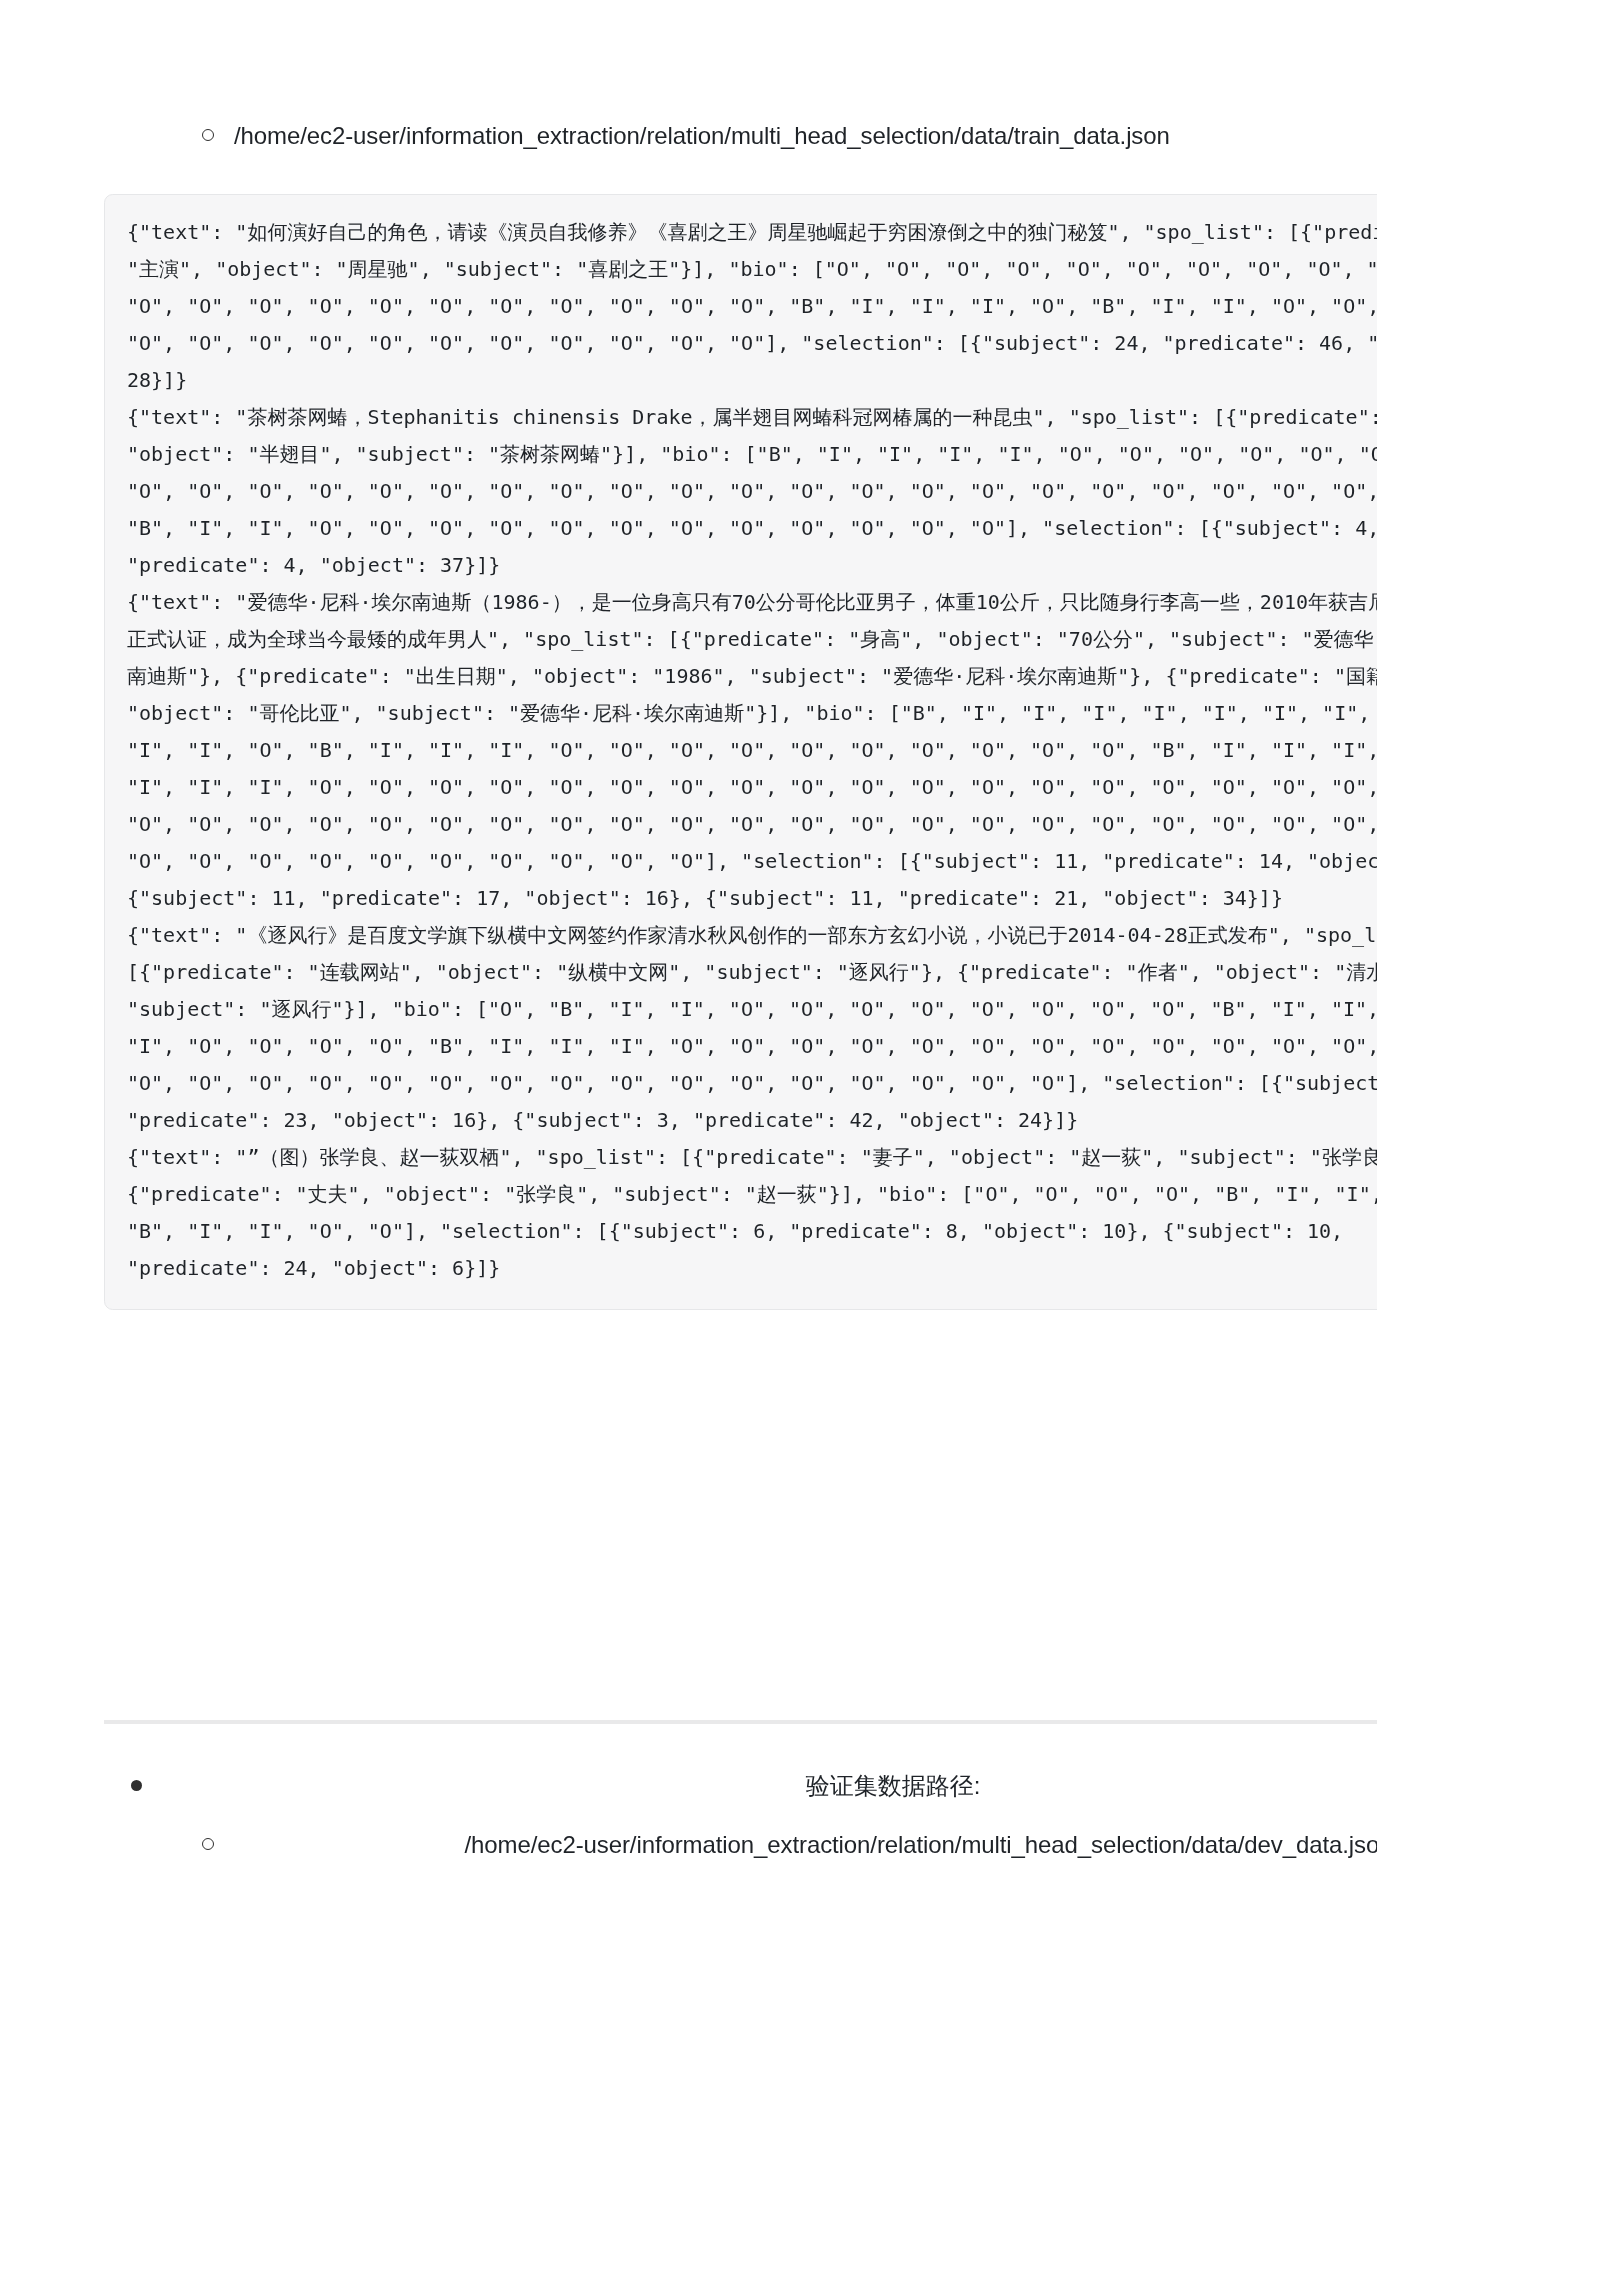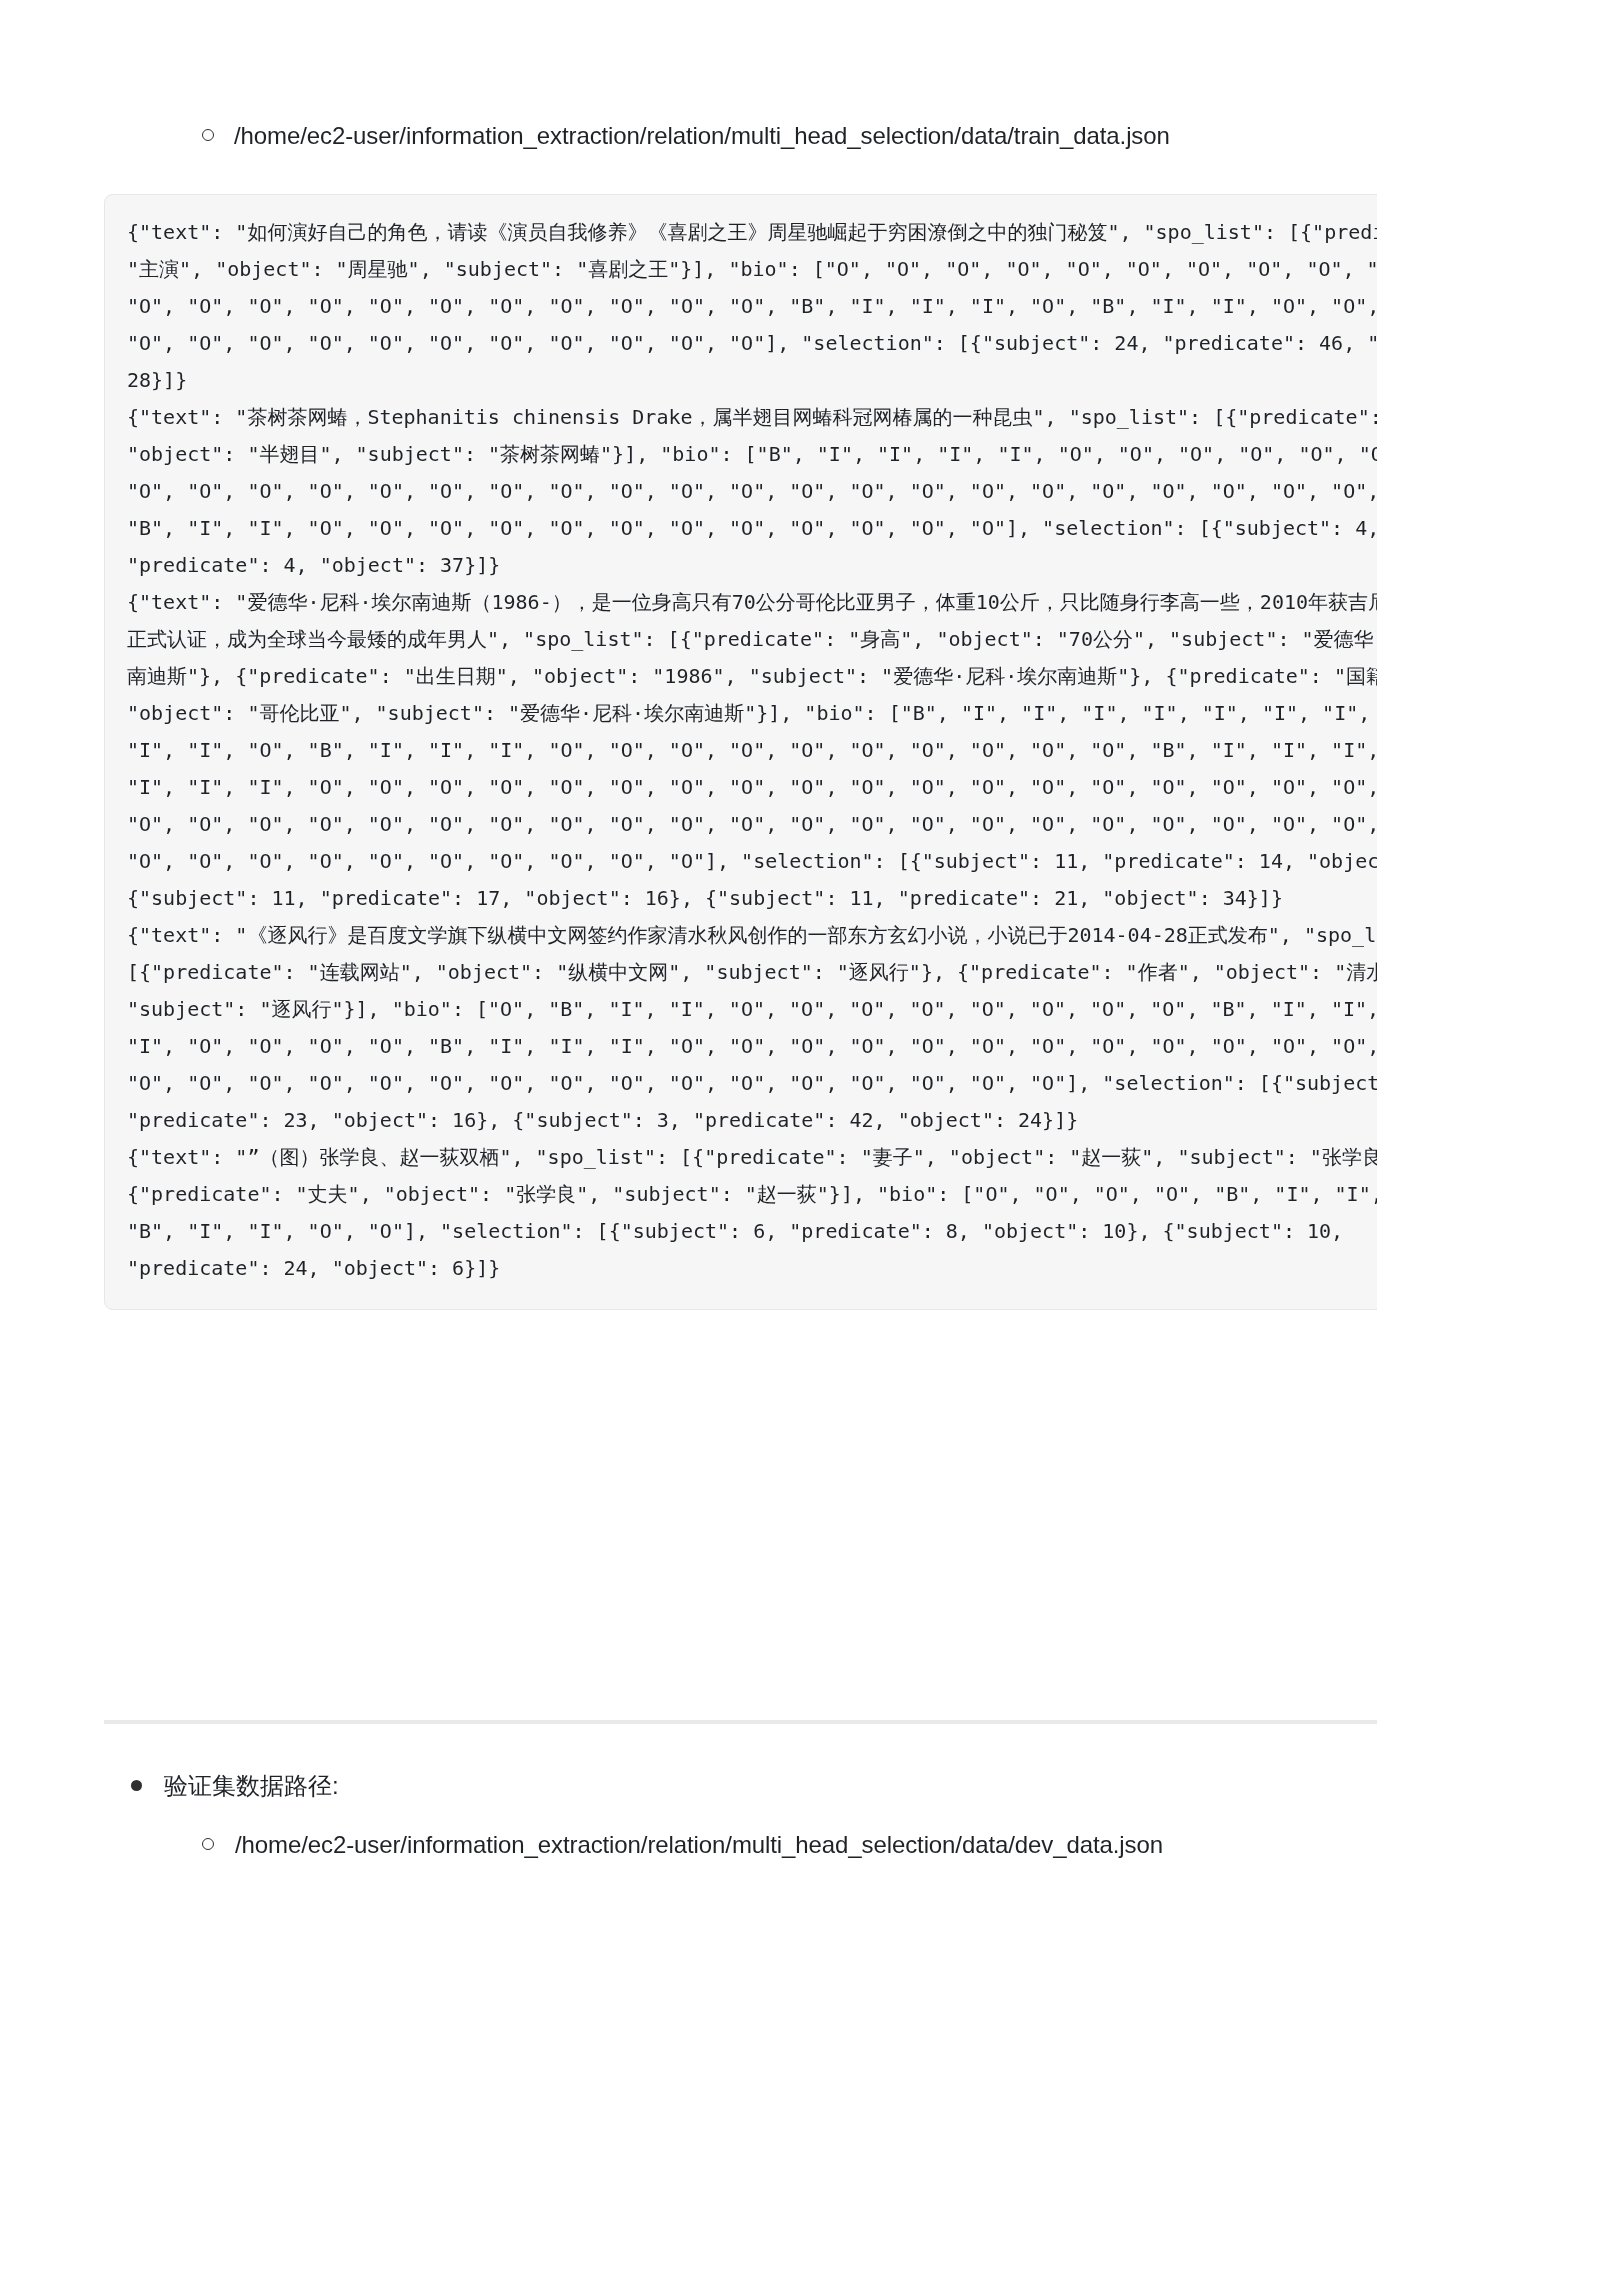--- a/index.html
+++ b/index.html
@@ -103,20 +103,21 @@
     margin: 0;
     padding: 0;
   }
   .top-item {
     position: relative;
     padding-left: 164px;
     font-size: 24px;
     line-height: 1.55;
     color: #1f2328;
     margin-bottom: 23px;
+    text-align: center;
   }
   .top-item > .marker-dot {
     position: absolute;
     left: 131px;
     top: 13px;
     width: 11px;
     height: 11px;
     background: #2f2f2f;
     border-radius: 50%;
   }

